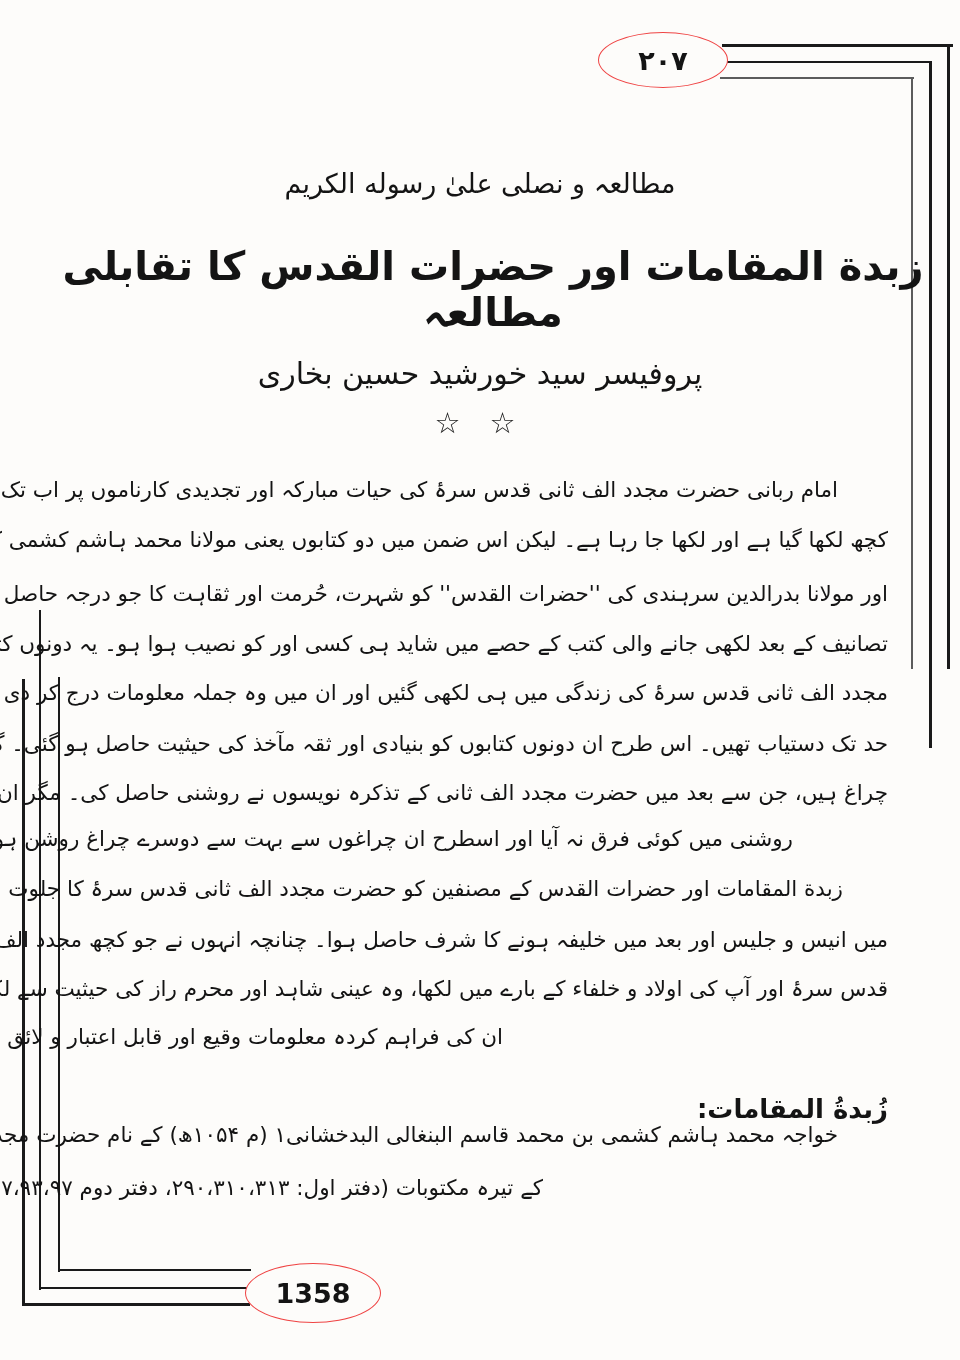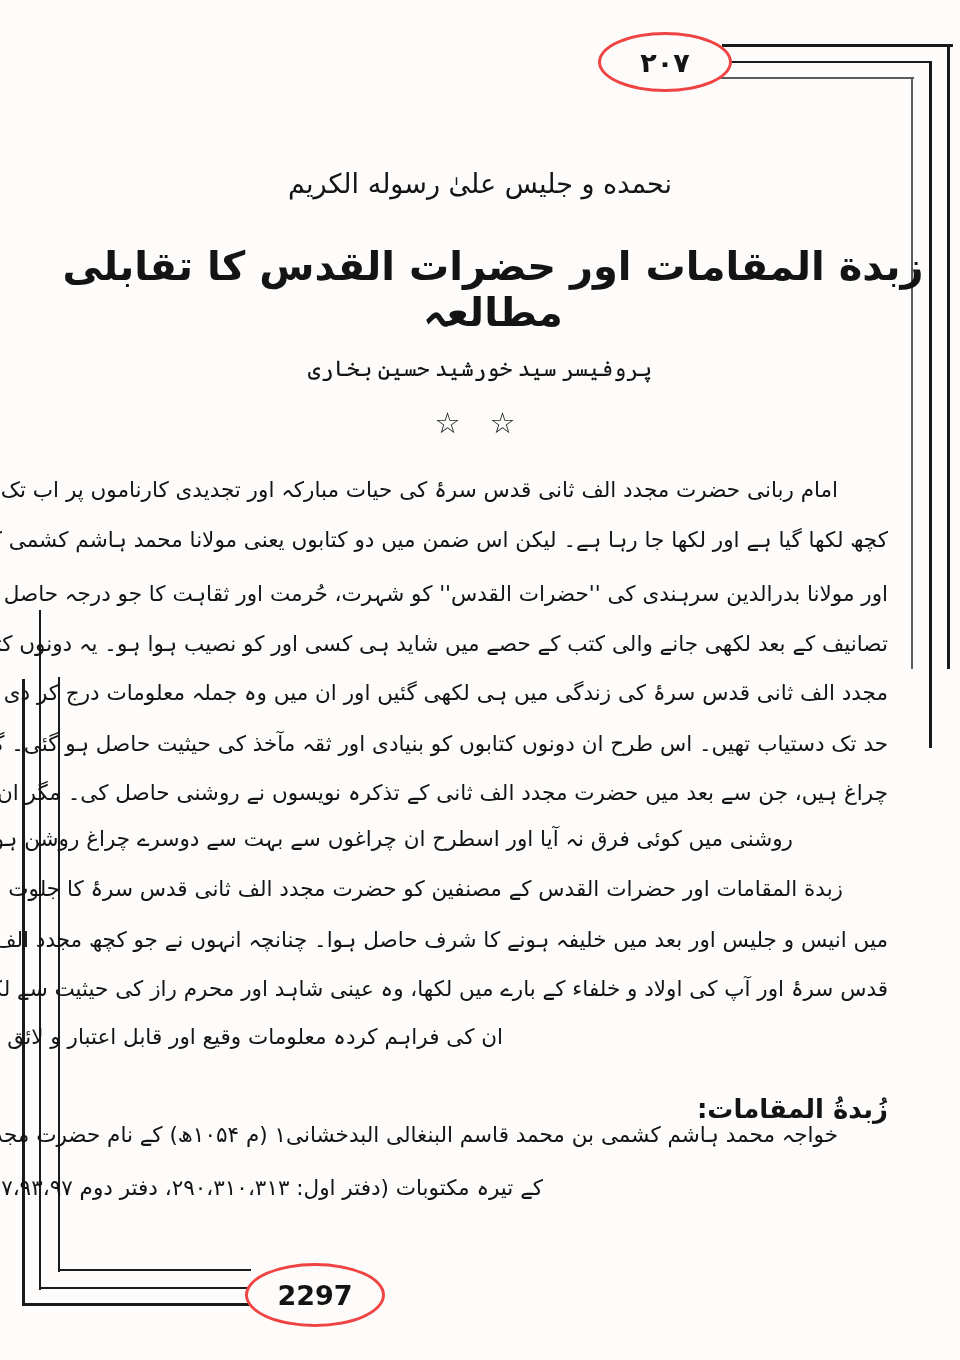--- a/index.html
+++ b/index.html
@@ -26,35 +26,35 @@
   
   .bl-v1{left:22px;top:679px;width:3px;height:627px;}
   .bl-h1{left:22px;top:1303px;width:228px;height:3px;}
   .bl-v2{left:39px;top:610px;width:2px;height:680px;}
   .bl-h2{left:39px;top:1287px;width:212px;height:2px;}
   .bl-v3{left:58px;top:677px;width:2px;height:595px;}
   .bl-h3{left:58px;top:1269px;width:193px;height:2px;}
   
   .oval{
     position:absolute;
-    border:3px solid #ef4444;
+    border:1px solid #ef4444;
     border-radius:50%;
     background:#fdfcfa;
     display:flex;align-items:center;justify-content:center;
     font-weight:bold;
     z-index:5;
   }
   .oval-top{left:598px;top:32px;width:128px;height:54px;font-size:27px;}
   .oval-bottom{left:245px;top:1263px;width:134px;height:58px;font-size:27px;}
   
   .centerline{position:absolute;left:0;right:0;text-align:center;direction:rtl;}
   .bism1{top:112px;font-size:27px;}
   .bism2{top:168px;font-size:27px;}
   .title{top:243px;font-size:40px;font-weight:bold;letter-spacing:-1px;padding-left:26px;}
-  .author{top:356px;font-size:22px;font-family:Liberation Serif, serif;}
+  .author{top:356px;font-size:30px;}
   .stars{top:406px;font-size:29px;letter-spacing:10px;color:#222;}
   
   .bodyline{
     position:absolute;
     right:72px;left:72px;
     font-size:21.5px;
     line-height:46px;
     direction:rtl;
     text-align:justify;
     text-align-last:justify;
@@ -85,24 +85,24 @@
   <div class="bl bl-h1"></div>
   <div class="bl bl-v2"></div>
   <div class="bl bl-h2"></div>
   <div class="bl bl-v3"></div>
   <div class="bl bl-h3"></div>
 
   <div class="oval oval-top">
     <span>۲۰۷</span>
   </div>
   <div class="oval oval-bottom">
-    <span>2297</span>
+    <span>1358</span>
   </div>
 
-  <div class="centerline bism2">نحمده و جلیس علیٰ رسوله الکریم</div>
+  <div class="centerline bism2">مطالعہ و نصلی علیٰ رسوله الکریم</div>
   <div class="centerline title">زبدة المقامات اور حضرات القدس کا تقابلی مطالعہ</div>
   <div class="centerline author">پروفیسر سید خورشید حسین بخاری</div>
   <div class="centerline stars">☆ ☆</div>
 
   <div class="bodyline indent" style="top:467px">امام ربانی حضرت مجدد الف ثانی قدس سرۂ کی حیات مبارکہ اور تجدیدی کارناموں پر اب تک بہت</div>
   <div class="bodyline" style="top:517px">کچھ لکھا گیا ہے اور لکھا جا رہا ہے۔ لیکن اس ضمن میں دو کتابوں یعنی مولانا محمد ہاشم کشمی کی ''زبدة المقامات''</div>
   <div class="bodyline" style="top:571px">اور مولانا بدرالدین سرہندی کی ''حضرات القدس'' کو شہرت، حُرمت اور ثقاہت کا جو درجہ حاصل ہے وہ ان</div>
   <div class="bodyline" style="top:621px">تصانیف کے بعد لکھی جانے والی کتب کے حصے میں شاید ہی کسی اور کو نصیب ہوا ہو۔ یہ دونوں کتابیں حضرت</div>
   <div class="bodyline" style="top:670px">مجدد الف ثانی قدس سرۂ کی زندگی میں ہی لکھی گئیں اور ان میں وہ جملہ معلومات درج کر دی گئی ہیں جو ممکن</div>
   <div class="bodyline" style="top:721px">حد تک دستیاب تھیں۔ اس طرح ان دونوں کتابوں کو بنیادی اور ثقہ مآخذ کی حیثیت حاصل ہو گئی۔ گویا یہ دو</div>

